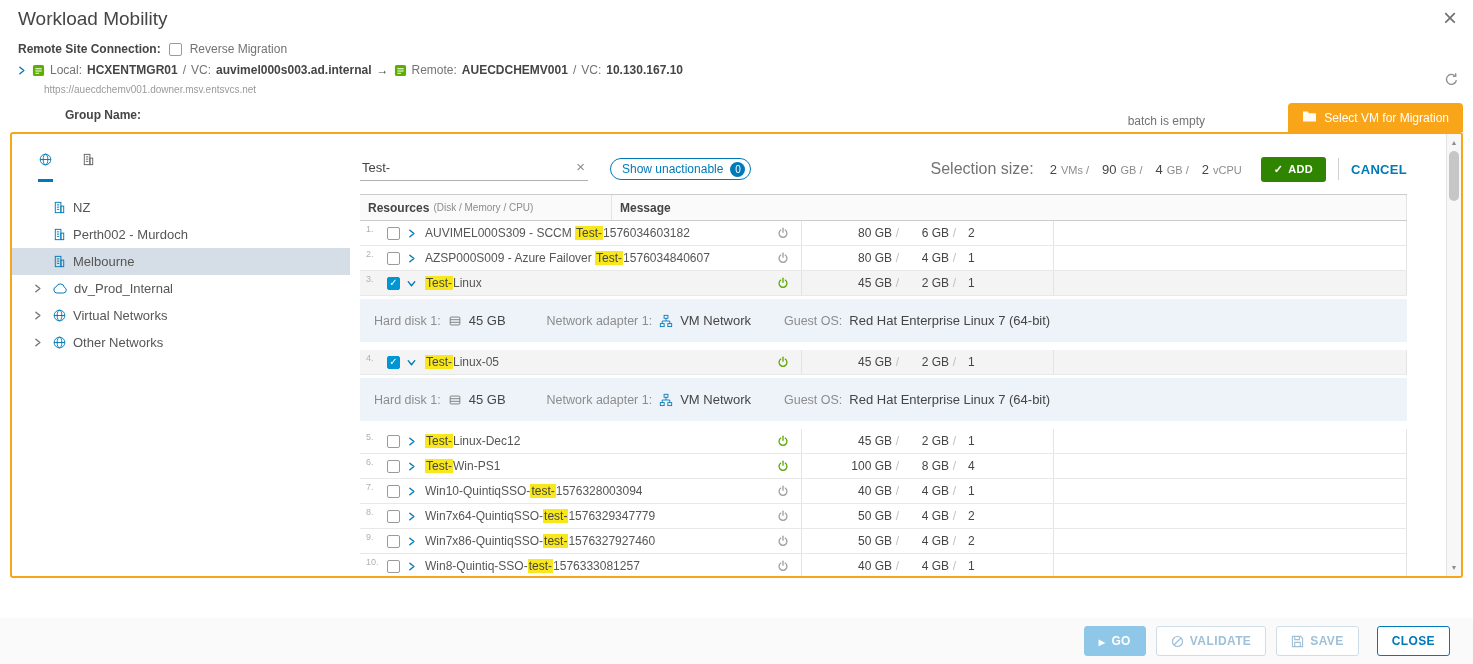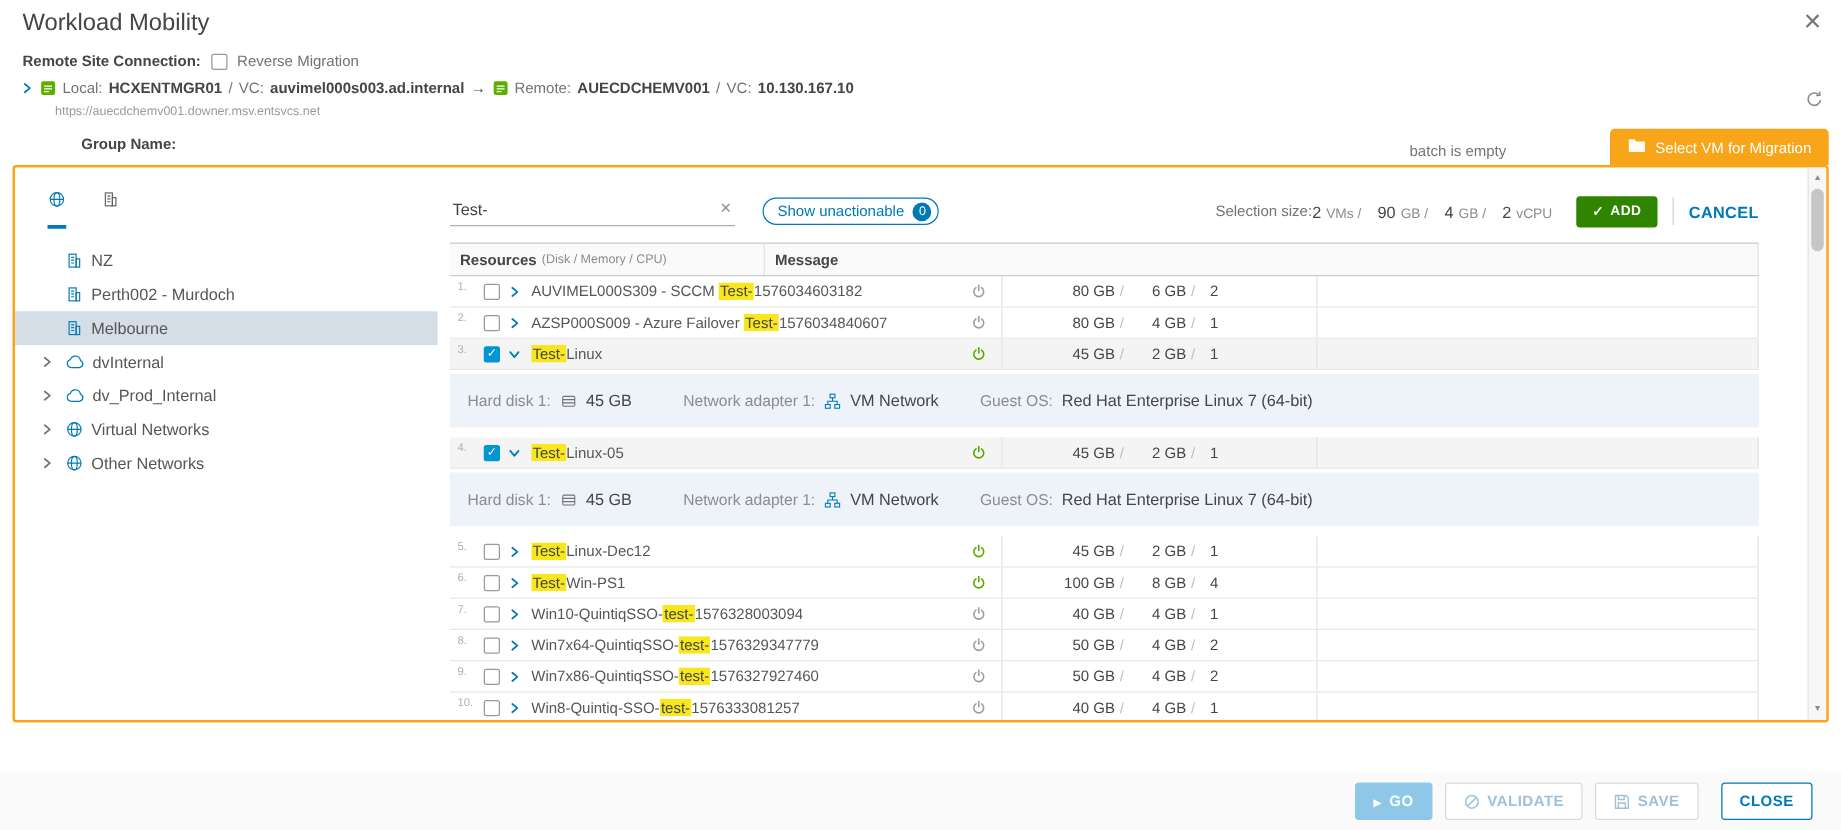--- a/index.html
+++ b/index.html
@@ -66,21 +66,21 @@
     font:13px "Liberation Sans", sans-serif; color:#454545; padding:3px 20px 5px 2px;
   }
   .search-clear { position:absolute; right:3px; top:1px; color:#8c8c8c; font-size:15px; cursor:pointer; }
   .search-clear::before { content:"×"; }
   .pill {
     margin-left:22px; display:flex; align-items:center; gap:7px; height:22px; flex:none;
     border:1px solid #0079b8; border-radius:12px; padding:0 5px 0 11px; color:#0079b8; font-size:12px; cursor:pointer;
   }
   .pill-badge { width:15px; height:15px; border-radius:50%; background:#0079b8; color:#fff; font-size:10px; display:flex; align-items:center; justify-content:center; }
   .tb-spacer { flex:1; }
-  .sel-label { color:#737373; font-size:12px; }
+  .sel-label { color:#737373; font-size:16px; margin-right:16px; }
   .metric { display:flex; align-items:baseline; gap:4px; margin-right:13px; }
   .m-val { font-size:13px; color:#454545; }
   .m-unit { font-size:11px; color:#8c8c8c; }
   .add-btn {
     background:#2f8400; color:#fff; border:none; border-radius:3px; font-size:11px; font-weight:bold;
     letter-spacing:.3px; padding:6px 13px; display:flex; align-items:center; gap:5px; margin-left:6px;
   }
   .add-check::before { content:"✓"; font-size:11px; }
   .tb-divider { width:1px; height:22px; background:#d0d0d0; margin:0 12px; }
   .cancel-btn { color:#0079b8; font-size:13px; font-weight:bold; letter-spacing:.3px; background:none; border:none; }
@@ -265,33 +265,20 @@
               <g fill="none" stroke="#0079b8">
                 <rect x="3.5" y="2.5" width="6" height="11"></rect>
                 <rect x="9.5" y="6.5" width="3" height="7"></rect>
                 <path d="M5.2 5.2h2.6M5.2 7.6h2.6M5.2 10h2.6"></path>
               </g>
             </svg>
           </span>
     <span class="t-label">Melbourne</span>
   </div>
 
-  <div class="tree-item">
-    <span class="t-chev">
-            <svg width="11" height="11" viewBox="0 0 12 12">
-              <path d="M4.2 2.4l4.4 3.6-4.4 3.6" fill="none" stroke="#737373" stroke-width="1.5" stroke-linecap="round" stroke-linejoin="round"></path>
-            </svg>
-          </span>
-    <span class="t-icon">
-            <svg width="16" height="13" viewBox="0 0 16 13">
-              <path d="M12.4 5.4A4.2 4.2 0 0 0 4.3 4.7 3.2 3.2 0 0 0 4.9 11h6.6a2.9 2.9 0 0 0 .9-5.6z" fill="none" stroke="#0079b8"></path>
-            </svg>
-          </span>
-    <span class="t-label">dvInternal</span>
-  </div>
 
   <div class="tree-item">
     <span class="t-chev">
             <svg width="11" height="11" viewBox="0 0 12 12">
               <path d="M4.2 2.4l4.4 3.6-4.4 3.6" fill="none" stroke="#737373" stroke-width="1.5" stroke-linecap="round" stroke-linejoin="round"></path>
             </svg>
           </span>
     <span class="t-icon">
             <svg width="16" height="13" viewBox="0 0 16 13">
               <path d="M12.4 5.4A4.2 4.2 0 0 0 4.3 4.7 3.2 3.2 0 0 0 4.9 11h6.6a2.9 2.9 0 0 0 .9-5.6z" fill="none" stroke="#0079b8"></path>

